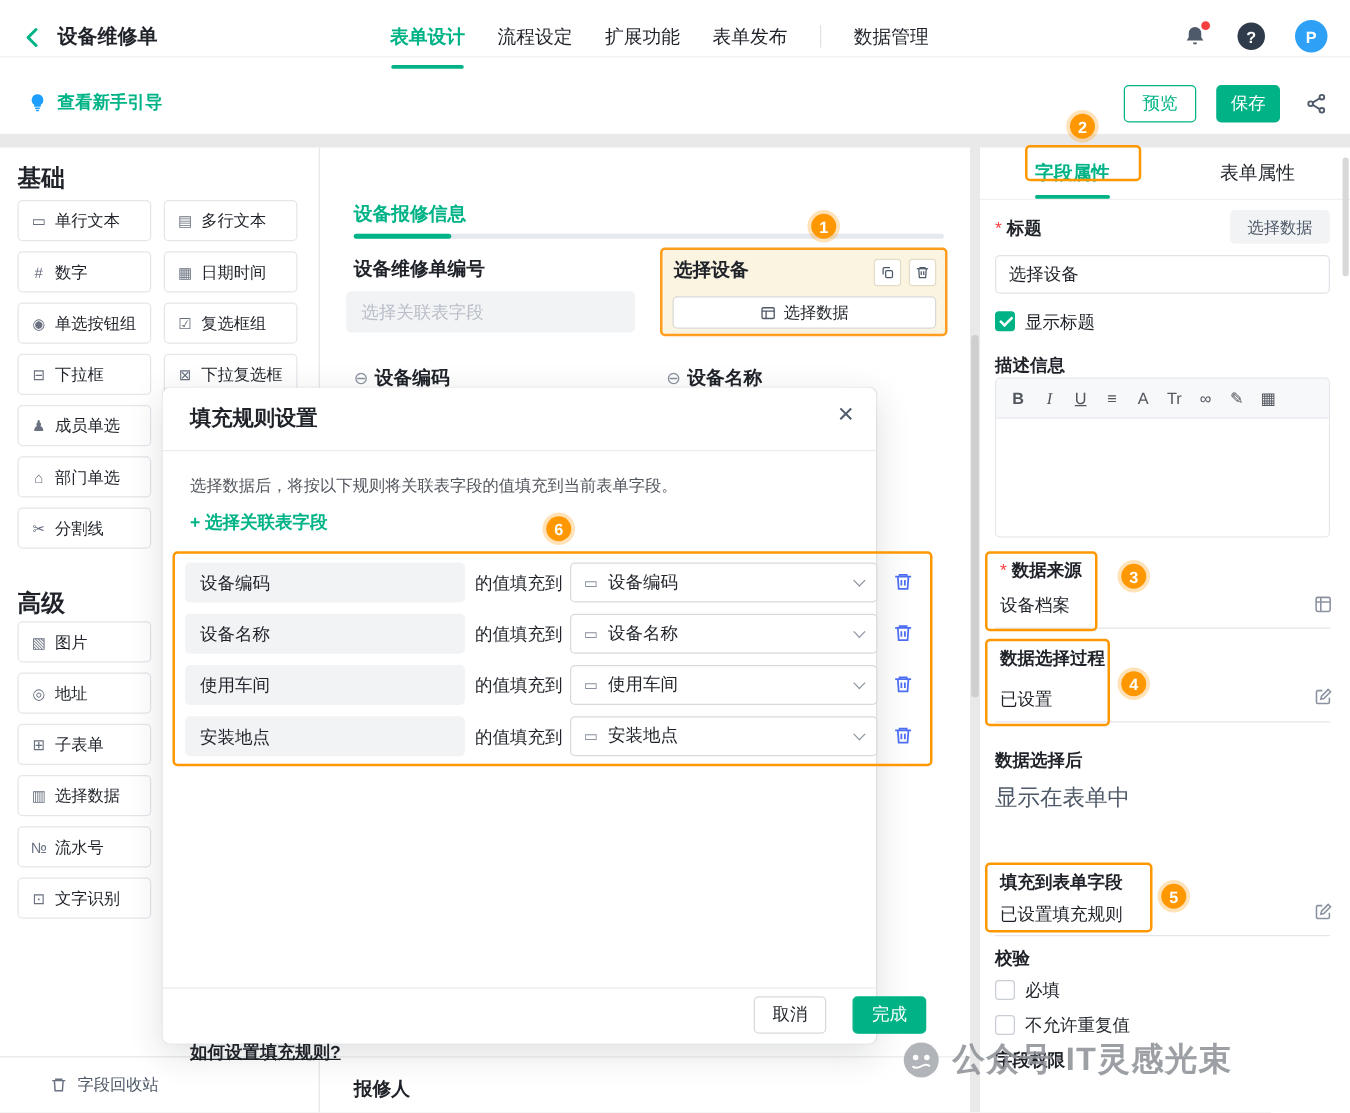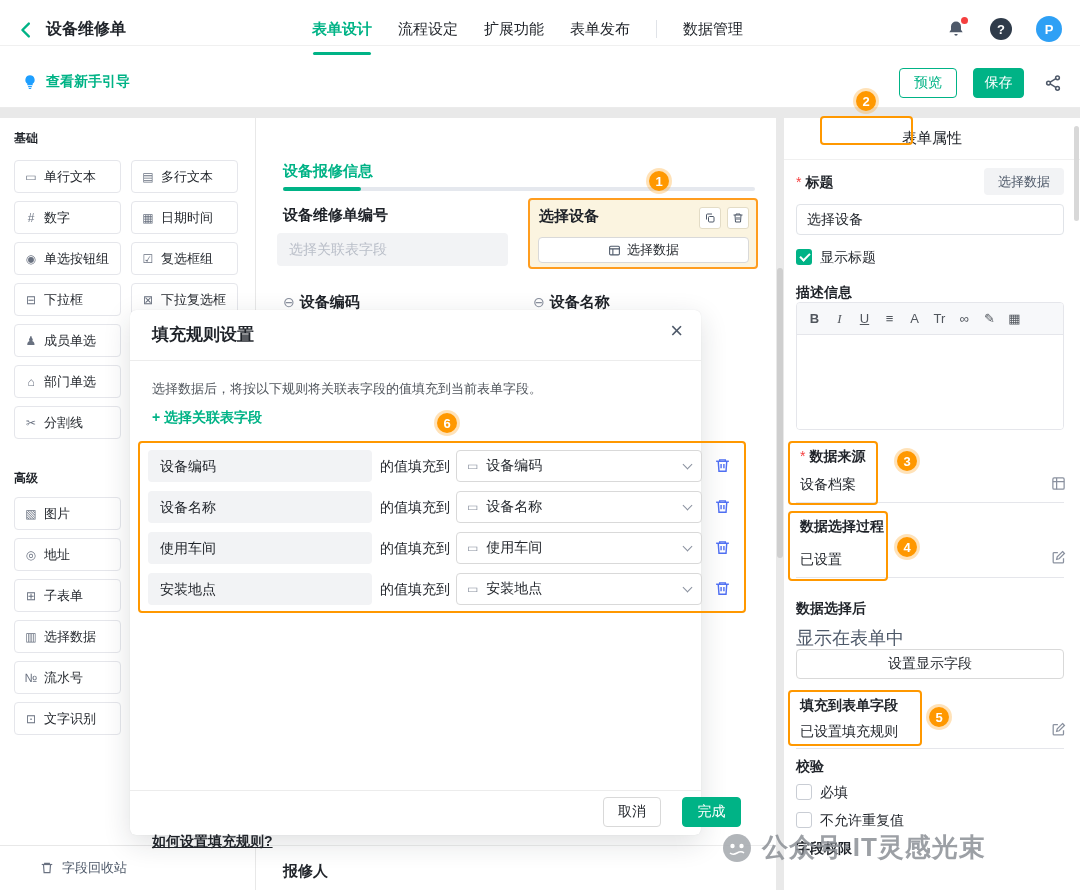--- a/index.html
+++ b/index.html
@@ -35,21 +35,21 @@
 
   
   .content { position:absolute; left:0; top:108px; width:1080px; height:782px; background:#e9e9e9; }
   .sidebar { position:absolute; left:0; top:10px; width:256px; height:772px; background:#fff; border-right:1px solid #e8e8e8; }
   .canvas  { position:absolute; left:256px; top:10px; width:520px; height:772px; background:#fff; }
   .vthumb  { position:absolute; left:777px; top:160px; width:6px; height:290px; background:#cfcfcf; border-radius:3px; }
   .panel   { position:absolute; left:784px; top:10px; width:296px; height:772px; background:#fff; }
   .panel-thumb { position:absolute; right:1px; top:8px; width:5px; height:95px; background:#d8d8d8; border-radius:3px; }
 
   
-  .sb-title { position:absolute; left:14px; font-size:12px; font-weight:700; }
+  .sb-title { position:absolute; left:14px; font-size:19px; font-weight:700; }
   .grid { position:absolute; left:14px; display:grid; grid-template-columns:107px 107px; gap:8px 10px; }
   .fld { height:33px; border:1px solid #e5e6eb; border-radius:4px; background:#fff; display:flex; align-items:center; gap:6px; padding-left:9px; font-size:13px; color:#1f2329; cursor:pointer; white-space:nowrap; overflow:hidden; font-family:inherit; }
   .fld .fic { font-size:12px; color:#697180; width:14px; text-align:center; flex:none; }
   .c1 { grid-column:1; }
   .sb-footer { position:absolute; left:0; bottom:0; width:100%; height:45px; border-top:1px solid #e8e8e8; display:flex; align-items:center; gap:8px; padding-left:40px; font-size:13px; color:#4e5969; cursor:pointer; }
   .sb-footer .ric { color:#697180; display:flex; }
 
   
   .sec-title { position:absolute; left:27px; top:44px; color:#00b386; font-size:15px; font-weight:700; }
   .sec-bar { position:absolute; left:27px; top:69px; width:472px; height:4px; background:#e5e8ee; border-radius:2px; }
@@ -310,20 +310,21 @@
 
     <div class="canvas-footer">
       <div class="cv-label">报修人</div>
     </div>
   </main>
 
   <div class="vthumb"></div>
 
   <aside class="panel">
     <div class="panel-tabs">
+      <div class="panel-tab active">字段属性</div>
       <div class="panel-tab">表单属性</div>
     </div>
 
     <div class="p-label" style="left:12px; top:56px"><span class="req">*</span><span>标题</span></div>
     <button class="p-action">选择数据</button>
     <input class="p-input" value="选择设备" style="">
 
     <div class="cb-row" style="left:12px; top:131px">
       <span class="cb cb-on"></span>
       <span>显示标题</span>
@@ -360,21 +361,20 @@
     <div class="p-icon-r" style="top:432px">
       <svg width="15" height="15" viewBox="0 0 24 24" fill="none" stroke="currentColor" stroke-width="2">
           <path d="M11 4H5a1.5 1.5 0 0 0-1.5 1.5V19A1.5 1.5 0 0 0 5 20.5h13.5A1.5 1.5 0 0 0 20 19v-6"></path>
           <path d="M18.5 2.5l3 3L13 14l-4 1 1-4z"></path>
         </svg>
     </div>
     <div class="hline" style="top:459px"></div>
 
     <div class="p-label" style="left:12px; top:482px">数据选择后</div>
     <div class="p-sub" style="left:12px; top:508px">显示在表单中</div>
-    <button class="p-btn-wide">设置显示字段</button>
 
     <div class="p-label" style="left:16px; top:579px">填充到表单字段</div>
     <div class="p-value" style="left:16px; top:605px">已设置填充规则</div>
     <div class="p-icon-r" style="top:604px">
       <svg width="15" height="15" viewBox="0 0 24 24" fill="none" stroke="currentColor" stroke-width="2">
           <path d="M11 4H5a1.5 1.5 0 0 0-1.5 1.5V19A1.5 1.5 0 0 0 5 20.5h13.5A1.5 1.5 0 0 0 20 19v-6"></path>
           <path d="M18.5 2.5l3 3L13 14l-4 1 1-4z"></path>
         </svg>
     </div>
     <div class="hline" style="top:630px"></div>

